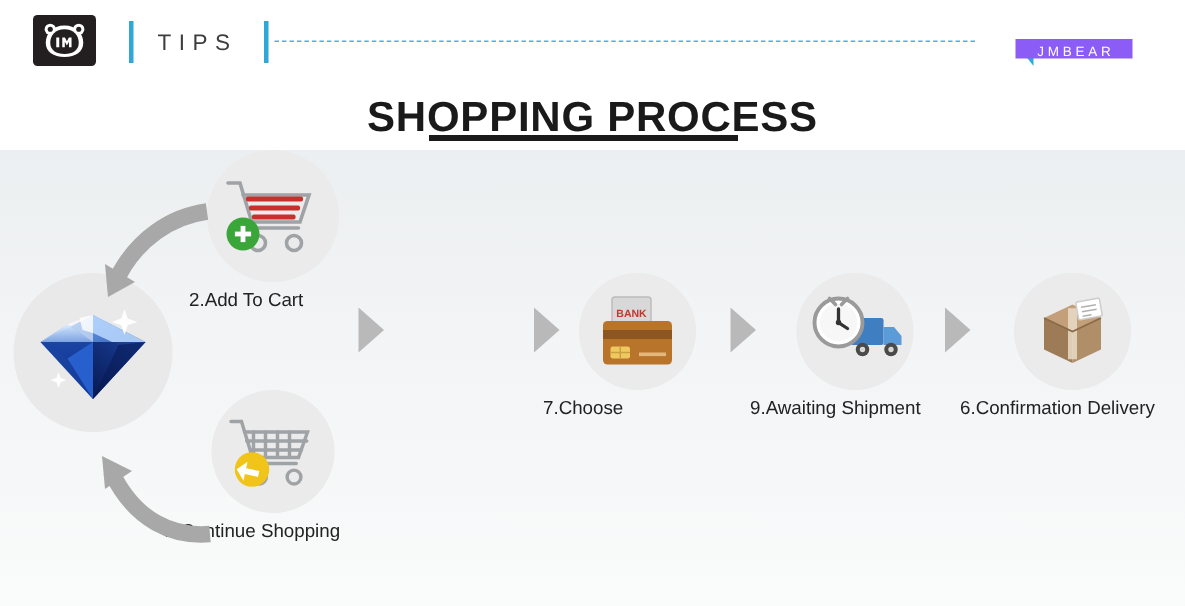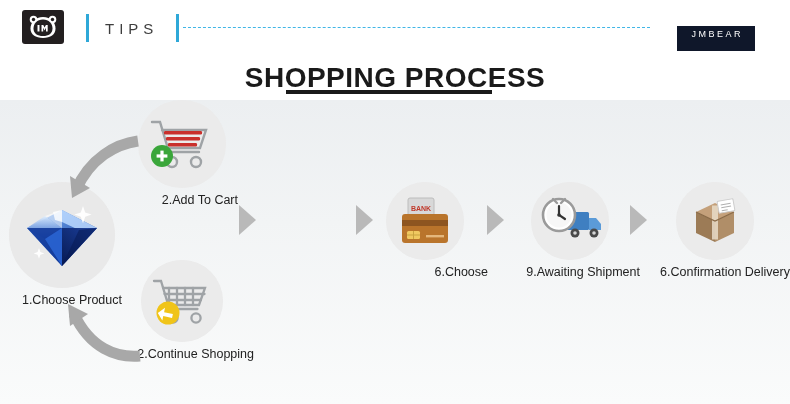--- a/index.html
+++ b/index.html
@@ -58,25 +58,25 @@
   .dotted-line {
     position: absolute;
     left: 183px; top: 27px;
     width: 467px;
     border-top: 1px dashed #41b6e6;
     height: 0;
   }
   .brand-tag {
     position: absolute;
     right: 35px; top: 26px;
-    background: #0f172a;
+    background: #8b5cf6;
     color: #ffffff;
     font-size: 9px;
     letter-spacing: 2.5px;
-    padding: 4px 12px 12px 14px;
+    padding: 4px 12px 0 14px;
     line-height: 1;
   }
   .brand-tag-arrow {
     position: absolute;
     right: 101px; top: 26px;
     width: 0; height: 0;
     border-top: 9px solid transparent;
     border-bottom: 9px solid transparent;
     border-right: 7px solid #29abe2;
   }
@@ -102,21 +102,21 @@
   
   .panel {
     position: absolute;
     left: 0; top: 100px;
     width: 790px; height: 304px;
     background: linear-gradient(to bottom, #eceff1 0%, #f2f4f5 40%, #fafbfb 100%);
   }
 
   .node {
     position: absolute;
-    text-align: right;
+    text-align: left;
   }
   .circle {
     position: relative;
     border-radius: 50%;
     background: #ebebeb;
     overflow: hidden;
     margin: 0 auto;
   }
   .node-label {
     font-size: 12.5px;
@@ -209,21 +209,20 @@
             <polygon points="53,28 53,46 36,34" fill="#ffffff" opacity="0.55"></polygon>
             <polygon points="70,48 88,46 53,84" fill="#071a52" opacity="0.55"></polygon>
             <polygon points="44,30 53,28 53,40 46,38" fill="#ffffff" opacity="0.8"></polygon>
           </g>
           <g fill="#ffffff" opacity="0.95">
             <path d="M74 24 l2.2 6.4 6.4 2.2 -6.4 2.2 -2.2 6.4 -2.2 -6.4 -6.4 -2.2 6.4 -2.2 z"></path>
             <path d="M30 66 l1.4 4 4 1.4 -4 1.4 -1.4 4 -1.4 -4 -4 -1.4 4 -1.4 z"></path>
           </g>
         </svg>
       </div>
-      <div class="node-label">1.Choose Product</div>
     </div>
 
     <div class="node" style="left:126px; top:0px; width:112px;">
       <div class="circle" style="width:88px; height:88px;">
         <svg width="88" height="88" viewBox="0 0 88 88">
           <circle cx="44" cy="44" r="44" fill="#ebebeb"></circle>
           <g stroke="#9fa3a6" stroke-width="2.4" fill="none" stroke-linecap="round">
             <path d="M14 22 h8 l9 30 h30"></path>
             <path d="M24 30 h44 l-6 18 h-32"></path>
           </g>
@@ -276,21 +275,21 @@
             <rect x="22" y="16" width="26" height="20" rx="2" fill="#d8d8d8" stroke="#bcbcbc" stroke-width="1"></rect>
             <text x="35" y="29" font-family="Liberation Sans, sans-serif" font-size="7" fill="#c0392b" text-anchor="middle" font-weight="bold">BANK</text>
             <rect x="16" y="32" width="46" height="29" rx="3" fill="#b9742b"></rect>
             <rect x="16" y="38" width="46" height="6" fill="#8d5520"></rect>
             <rect x="21" y="49" width="13" height="8" rx="1.5" fill="#f0c860"></rect>
             <path d="M21 53 h13 M27.5 49 v8" stroke="#c9a23f" stroke-width="1"></path>
             <rect x="40" y="53" width="18" height="2.4" fill="#e4b77c"></rect>
           </g>
         </svg>
       </div>
-      <div class="node-label">6.Choose</div>
+      <div class="node-label">7.Choose</div>
     </div>
 
     <div class="node" style="left:500px; top:82px; width:140px;">
       <div class="circle" style="width:78px; height:78px;">
         <svg width="78" height="78" viewBox="0 0 78 78">
           <circle cx="39" cy="39" r="39" fill="#ebebeb"></circle>
           <g>
             <rect x="36" y="30" width="22" height="18" rx="1.5" fill="#3f7fc1"></rect>
             <path d="M58 36 h7 l5 6 v6 h-12 z" fill="#5b9bd8"></path>
             <circle cx="44" cy="51" r="4.5" fill="#4a4a4a"></circle>

